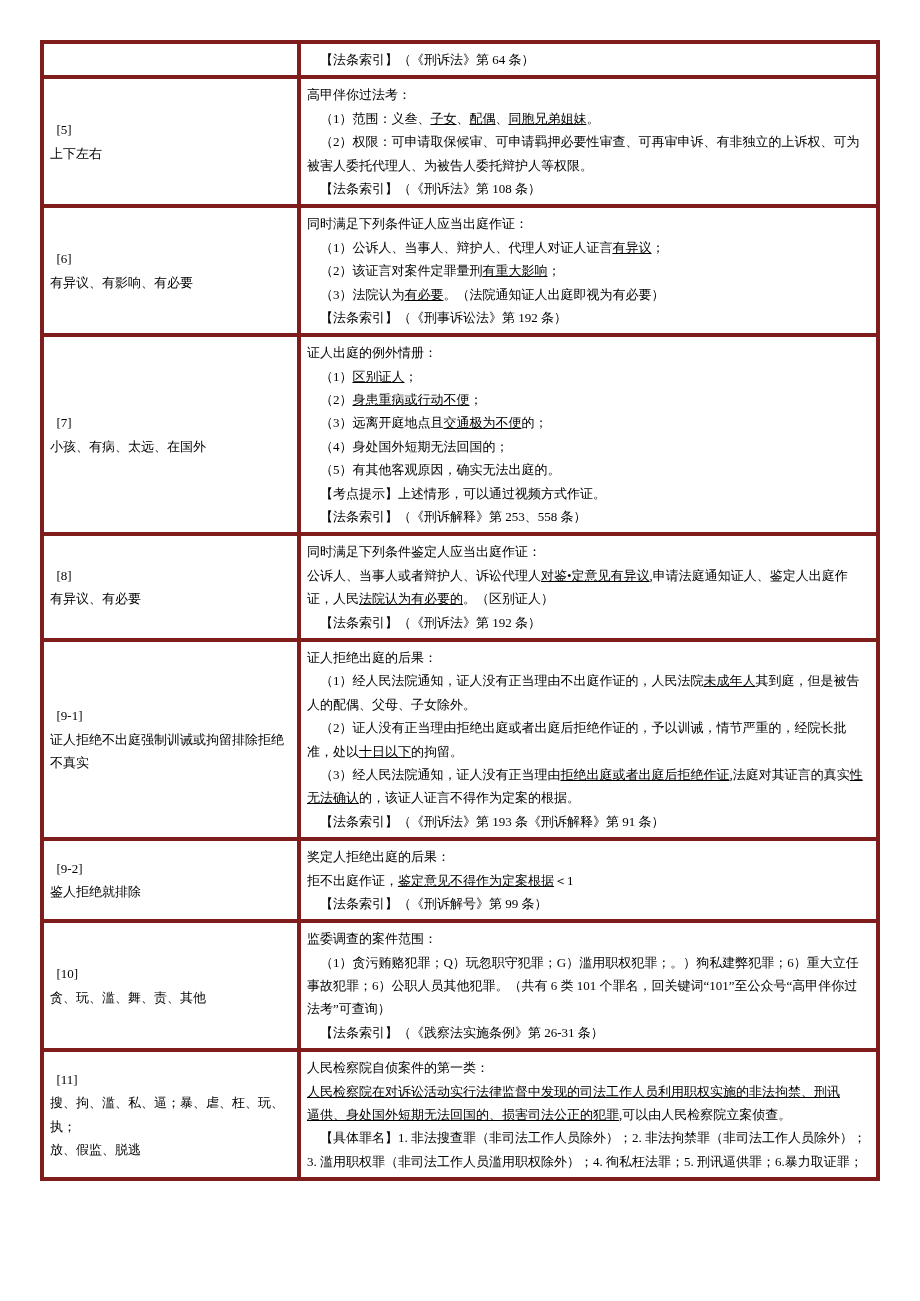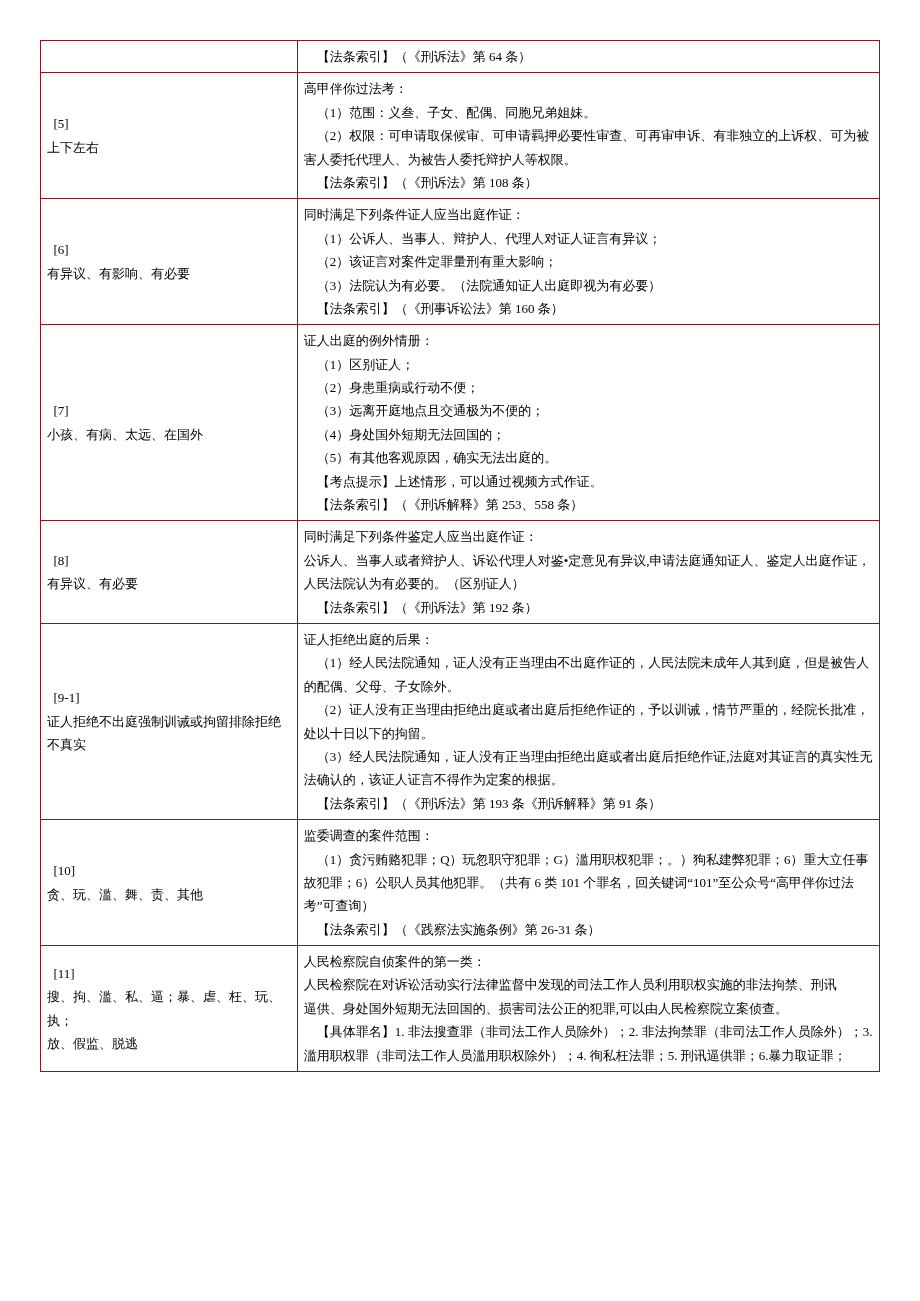--- a/index.html
+++ b/index.html
@@ -10,34 +10,34 @@
     padding: 40px;
     background: #fff;
     color: #000;
   }
   table {
     border-collapse: collapse;
     width: 100%;
     table-layout: fixed;
   }
   td {
-    border: 1px solid #7f1d1d;
+    border: 4px solid #7f1d1d;
     padding: 4px 6px;
     vertical-align: middle;
     word-wrap: break-word;
   }
   td.left {
     width: 30%;
     vertical-align: middle;
   }
   td.right {
     width: 70%;
     vertical-align: top;
   }
-  .u { }
+  .u { text-decoration: underline; }
   .idx { text-indent: 0.5em; display:block; }
   .sub { display:block; }
   .para { display:block; }
 </style>
 </head>
 <body>
 
 <table>
   <tbody id="tbody">
       <tr>
@@ -61,21 +61,21 @@
       <tr>
         <td class="left">
           <span class="idx">[6]</span>
           <span class="sub">有异议、有影响、有必要</span>
         </td>
         <td class="right">
           <span class="para">同时满足下列条件证人应当出庭作证：</span>
           <span class="para">　（1）公诉人、当事人、辩护人、代理人对证人证言<span class="u">有异议</span>；</span>
           <span class="para">　（2）该证言对案件定罪量刑<span class="u">有重大影响</span>；</span>
           <span class="para">　（3）法院认为<span class="u">有必要</span>。（法院通知证人出庭即视为有必要）</span>
-          <span class="para">　【法条索引】（《刑事诉讼法》第 160 条）</span>
+          <span class="para">　【法条索引】（《刑事诉讼法》第 192 条）</span>
         </td>
       </tr>
       <tr>
         <td class="left">
           <span class="idx">[7]</span>
           <span class="sub">小孩、有病、太远、在国外</span>
         </td>
         <td class="right">
           <span class="para">证人出庭的例外情册：</span>
           <span class="para">　（1）<span class="u">区别证人</span>；</span>
@@ -106,20 +106,31 @@
         <td class="right">
           <span class="para">证人拒绝出庭的后果：</span>
           <span class="para">　（1）经人民法院通知，证人没有正当理由不出庭作证的，人民法院<span class="u">未成年人</span>其到庭，但是被告人的配偶、父母、子女除外。</span>
           <span class="para">　（2）证人没有正当理由拒绝出庭或者出庭后拒绝作证的，予以训诫，情节严重的，经院长批准，处以<span class="u">十日以下</span>的拘留。</span>
           <span class="para">　（3）经人民法院通知，证人没有正当理由<span class="u">拒绝出庭或者出庭后拒绝作证</span>,法庭对其证言的真实<span class="u">性无法确认</span>的，该证人证言不得作为定案的根据。</span>
           <span class="para">　【法条索引】（《刑诉法》第 193 条《刑诉解释》第 91 条）</span>
         </td>
       </tr>
       <tr>
         <td class="left">
+          <span class="idx">[9-2]</span>
+          <span class="sub">鉴人拒绝就排除</span>
+        </td>
+        <td class="right">
+          <span class="para">奖定人拒绝出庭的后果：</span>
+          <span class="para">拒不出庭作证，<span class="u">鉴定意见不得作为定案根据</span>＜1</span>
+          <span class="para">　【法条索引】（《刑诉解号》第 99 条）</span>
+        </td>
+      </tr>
+      <tr>
+        <td class="left">
           <span class="idx">[10]</span>
           <span class="sub">贪、玩、滥、舞、责、其他</span>
         </td>
         <td class="right">
           <span class="para">监委调查的案件范围：</span>
           <span class="para">　（1）贪污贿赂犯罪；Q）玩忽职守犯罪；G）滥用职权犯罪；。）狗私建弊犯罪；6）重大立任事故犯罪；6）公职人员其他犯罪。（共有 6 类 101 个罪名，回关键词“101”至公众号“高甲伴你过法考”可查询）</span>
           <span class="para">　【法条索引】（《践察法实施条例》第 26-31 条）</span>
         </td>
       </tr>
       <tr>

